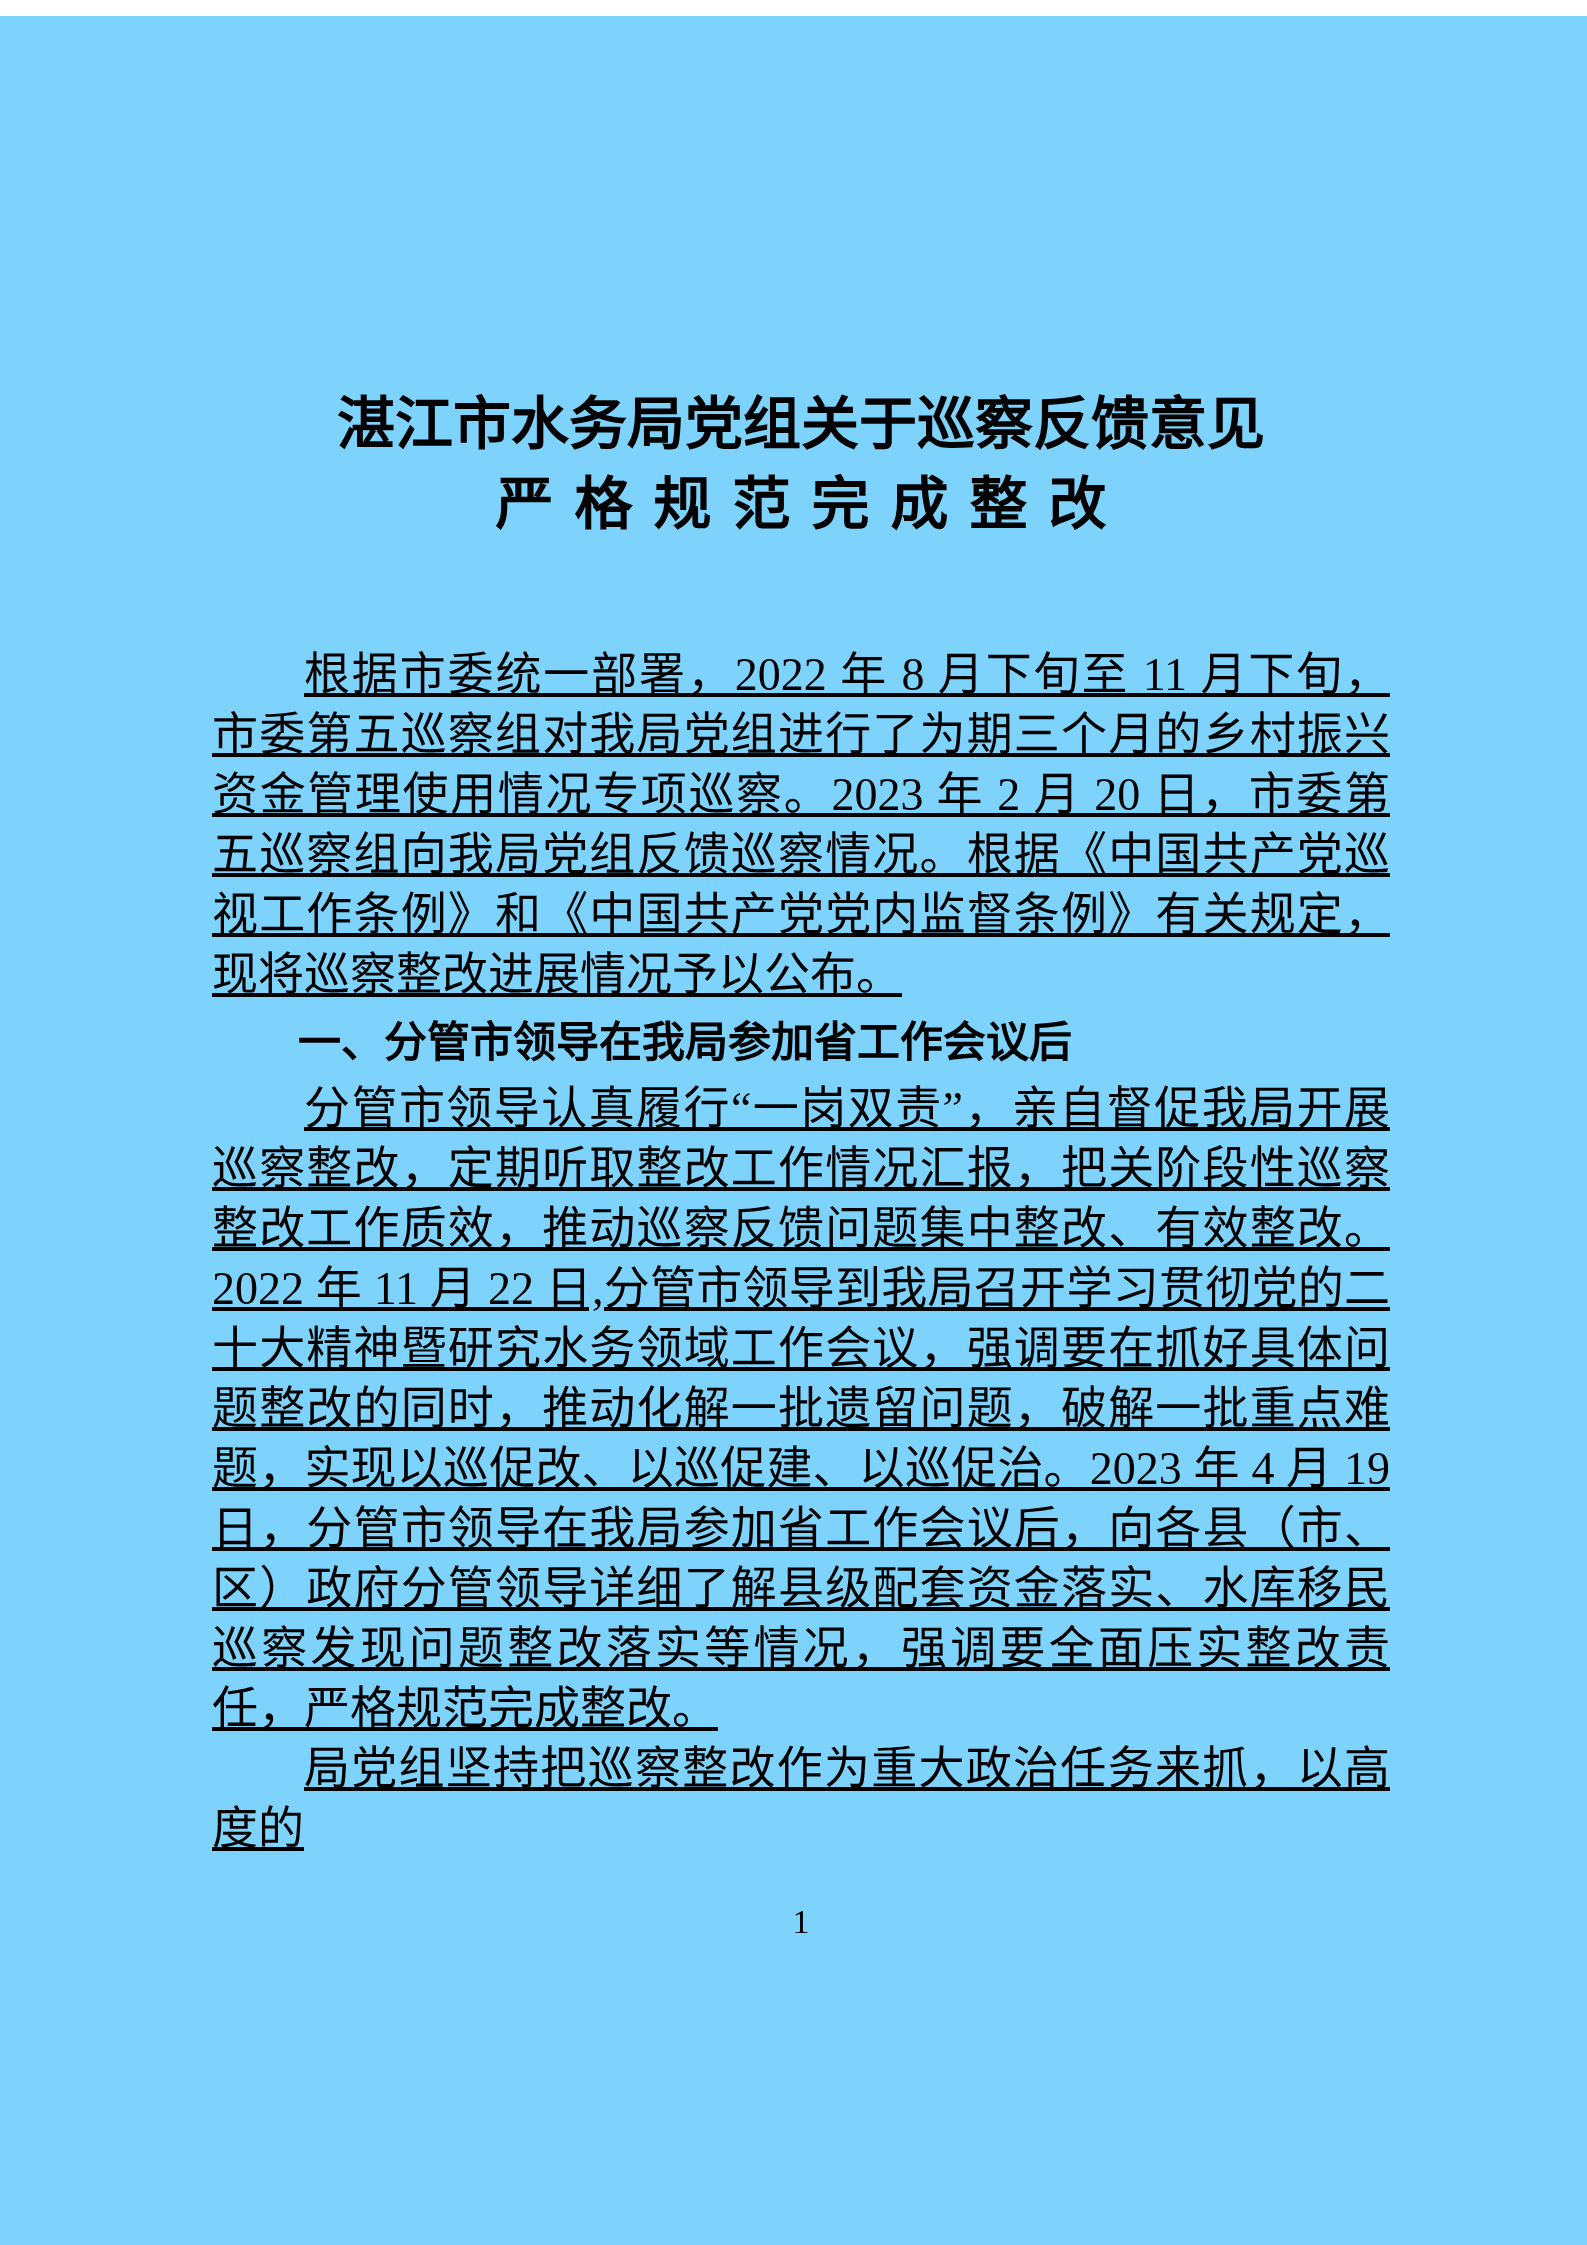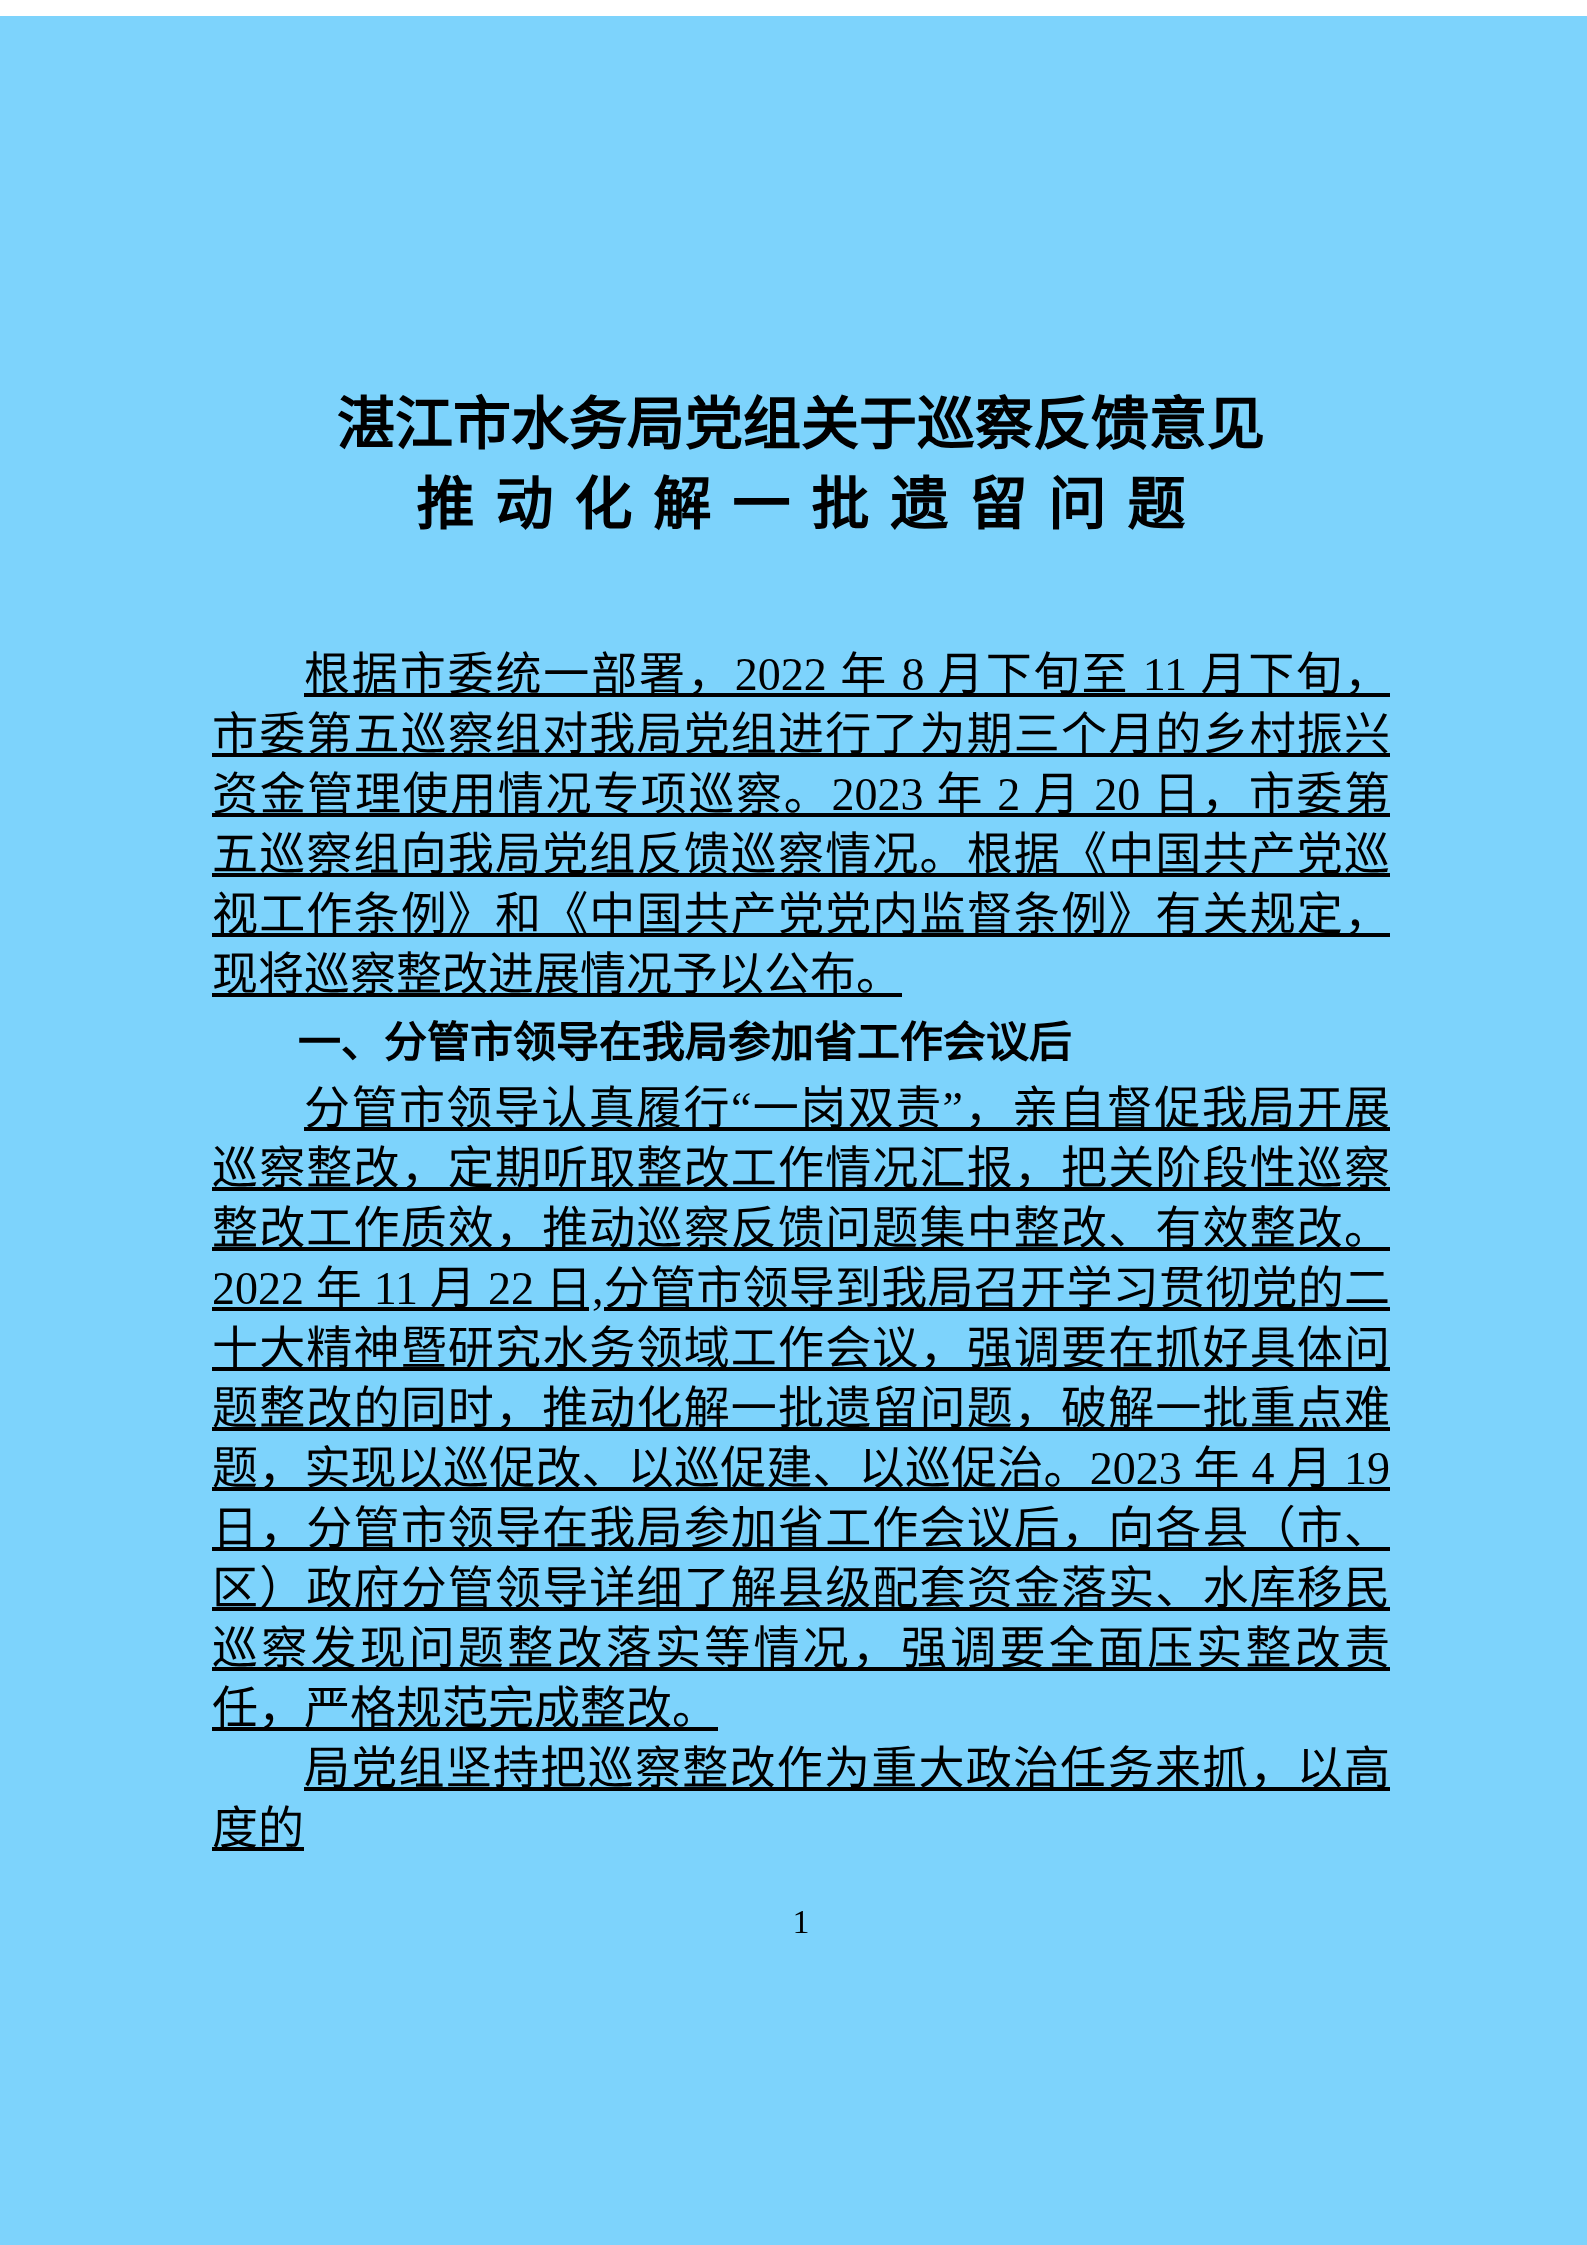--- a/index.html
+++ b/index.html
@@ -57,21 +57,21 @@
     line-height: 46px;
     font-family: "Liberation Serif", "DejaVu Serif", serif;
   }
 </style>
 </head>
 <body>
 
 <div class="page">
   <div class="doc-title">
     <div class="title-line-1">湛江市水务局党组关于巡察反馈意见</div>
-    <div class="title-line-2">推动化解一批遗留问题</div>
+    <div class="title-line-2">严格规范完成整改</div>
   </div>
 
   <div class="doc-body">
       <div class="body-para">根据市委统一部署，2022 年 8 月下旬至 11 月下旬，市委第五巡察组对我局党组进行了为期三个月的乡村振兴资金管理使用情况专项巡察。2023 年 2 月 20 日，市委第五巡察组向我局党组反馈巡察情况。根据《中国共产党巡视工作条例》和《中国共产党党内监督条例》有关规定，现将巡察整改进展情况予以公布。</div>
       <div class="section-heading">一、分管市领导在我局参加省工作会议后</div>
       <div class="body-para">分管市领导认真履行“一岗双责”，亲自督促我局开展巡察整改，定期听取整改工作情况汇报，把关阶段性巡察整改工作质效，推动巡察反馈问题集中整改、有效整改。 2022 年 11 月 22 日,分管市领导到我局召开学习贯彻党的二十大精神暨研究水务领域工作会议，强调要在抓好具体问题整改的同时，推动化解一批遗留问题，破解一批重点难题，实现以巡促改、以巡促建、以巡促治。2023 年 4 月 19 日，分管市领导在我局参加省工作会议后，向各县（市、区）政府分管领导详细了解县级配套资金落实、水库移民巡察发现问题整改落实等情况，强调要全面压实整改责任，严格规范完成整改。</div>
       <div class="body-para">局党组坚持把巡察整改作为重大政治任务来抓，以高度的</div>
     </div>
 
   <div class="page-number">1</div>

